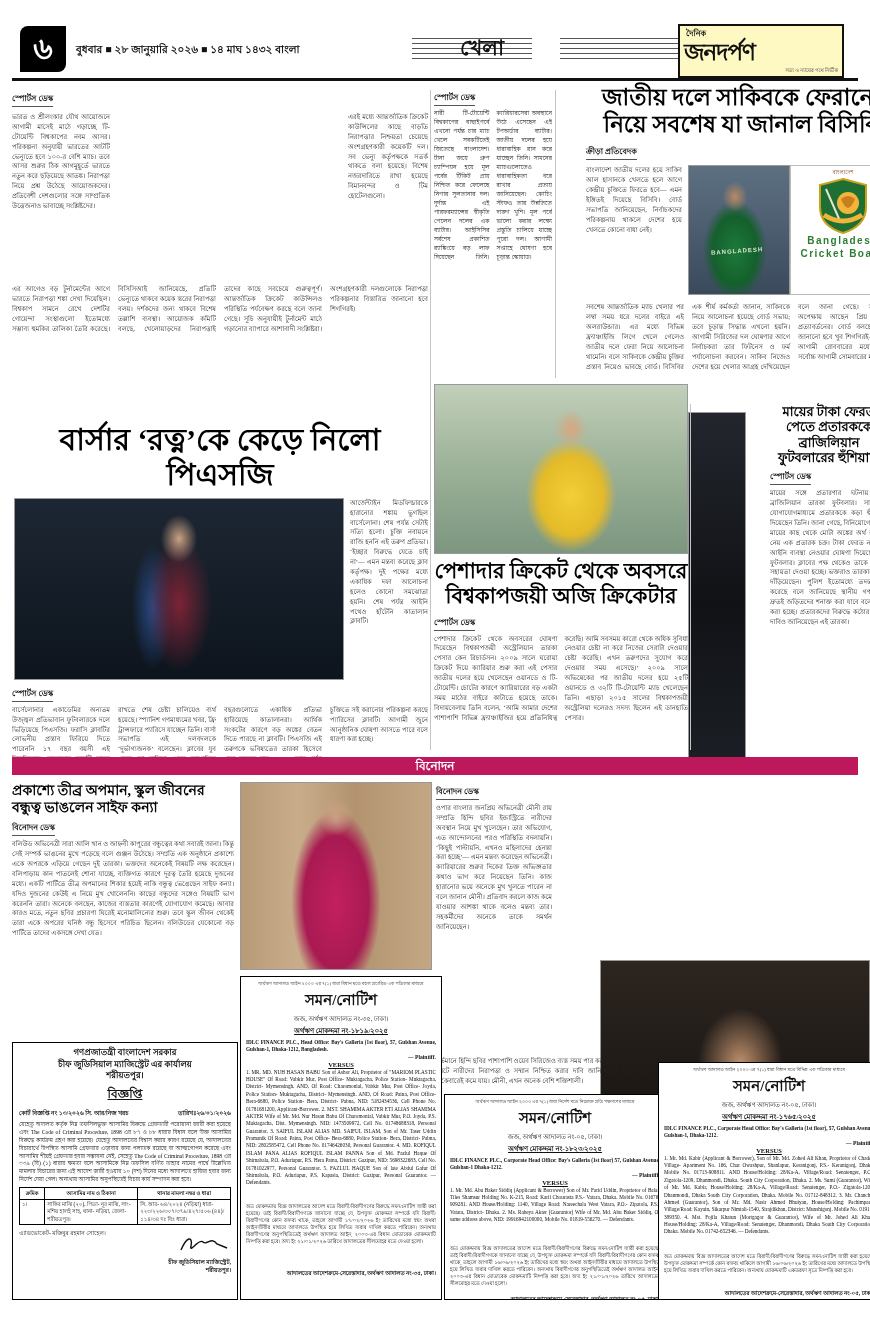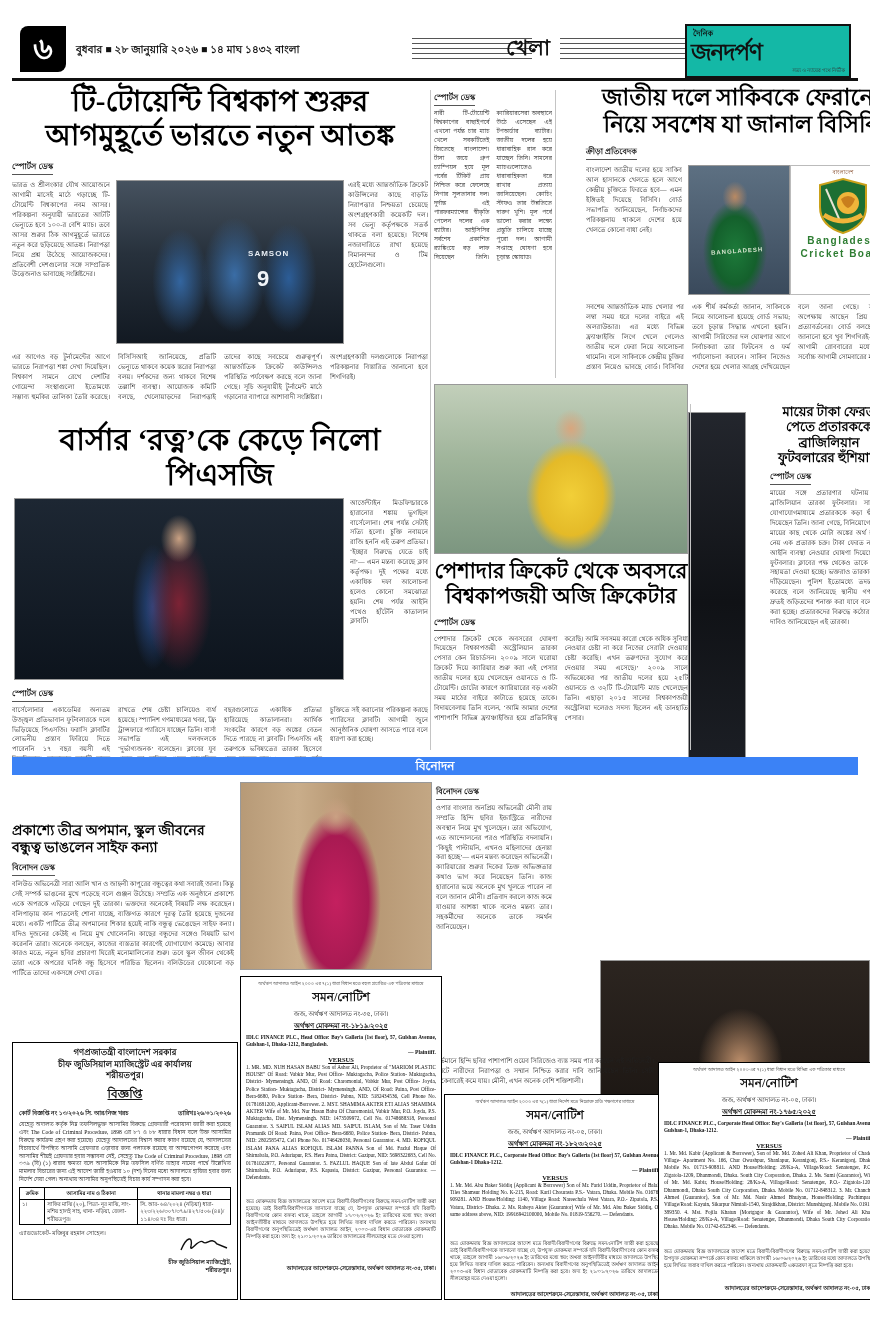--- a/index.html
+++ b/index.html
@@ -14,32 +14,32 @@
   .cols3{column-count:3;column-gap:8px;}
   .cols4{column-count:4;column-gap:8px;}
   .photo{overflow:hidden;position:relative;border:1px solid #999;}
   .vsep{position:absolute;width:1px;background:#c4c4c4;}
   
   #masthead{position:absolute;left:12px;top:26px;width:846px;height:52px;border-bottom:3px solid #111;}
   #pageno-box{position:absolute;left:8px;top:0;width:46px;height:46px;background:#000;color:#fff;
               border-radius:8px 0 8px 0;text-align:center;font-size:30px;font-weight:bold;line-height:46px;}
   #dateline{position:absolute;left:64px;top:16px;font-size:10.5px;font-weight:bold;font-family:"Liberation Sans",sans-serif;}
   .rules{position:absolute;top:12px;height:22px;background:repeating-linear-gradient(#555 0 1.5px,transparent 1.5px 5px);}
-  #section-label{position:absolute;left:448px;top:6px;width:90px;text-align:right;font-size:21px;font-weight:bold;}
-  #logo-box{position:absolute;right:7px;top:-2px;width:162px;height:50px;border:2px solid #111;background:#14b8a6;}
+  #section-label{position:absolute;left:448px;top:6px;width:90px;text-align:left;font-size:21px;font-weight:bold;}
+  #logo-box{position:absolute;right:14px;top:-2px;width:162px;height:50px;border:2px solid #111;background:#fef9c3;}
   #logo-prefix{position:absolute;left:6px;top:1px;font-size:8px;font-weight:bold;}
   #logo-name{position:absolute;left:4px;top:8px;font-size:23px;font-weight:bold;letter-spacing:-1px;}
   #logo-tagline{position:absolute;right:4px;bottom:1px;font-size:5px;color:#333;}
   
-  #ent-bar{position:absolute;left:12px;top:757px;width:846px;height:18px;background:#3b82f6;
+  #ent-bar{position:absolute;left:12px;top:757px;width:846px;height:18px;background:#be185d;
            color:#fff;text-align:center;font-size:12px;font-weight:bold;line-height:18px;font-family:"Liberation Sans",sans-serif;}
   
   .notice-box{border:1px solid #000;background:#fff;padding:4px 5px;overflow:hidden;}
   .notice-pre{font-size:4.6px;text-align:center;color:#333;line-height:1.3;}
-  .notice-title{font-size:12px;font-weight:bold;text-align:center;margin:1px 0;}
+  .notice-title{font-size:15px;font-weight:bold;text-align:center;margin:1px 0;}
   .notice-court{font-size:6.5px;text-align:center;}
   .notice-case{font-size:6.8px;font-weight:bold;text-align:center;text-decoration:underline;margin-bottom:2px;}
   .notice-body{font-size:5.2px;line-height:1.42;text-align:justify;color:#111;}
   .notice-vs{font-size:6.5px;font-weight:bold;text-align:center;text-decoration:underline;margin:1px 0;}
   .notice-plaintiff{font-size:5.6px;font-weight:bold;text-align:right;}
   .notice-footer{font-size:5px;line-height:1.4;text-align:justify;margin-top:2px;color:#111;}
   .notice-sign{font-size:5.6px;font-weight:bold;text-align:right;margin-top:2px;}
   
   #gazette{border:1px solid #000;padding:4px 6px;overflow:hidden;}
   .gz-title{font-size:8.6px;font-weight:bold;text-align:center;line-height:1.35;}
@@ -104,28 +104,23 @@
     <div id="section-label">খেলা</div>
     <div class="rules" style="left:548px;width:132px;"></div>
     <div id="logo-box">
       <div id="logo-prefix">দৈনিক</div>
       <div id="logo-name">জনদর্পণ</div>
       <div id="logo-tagline">সত্য ও ন্যায়ের পথে নির্ভীক</div>
     </div>
   </div>
 
   <div class="abs" style="left:12px;top:84px;width:416px;">
-    <div class="hl" style="font-size:29px;">টি-টোয়েন্টি বিশ্বকাপ শুরুর আগমুহূর্তে ভারতে নতুন আতঙ্ক</div>
     <div style="margin-top:3px;"><span class="byline">স্পোর্টস ডেস্ক</span></div>
     <div style="position:relative;height:168px;margin-top:2px;">
       <div class="body-txt" style="position:absolute;left:0;top:0;width:98px;height:168px;">ভারত ও শ্রীলংকার যৌথ আয়োজনে আগামী মাসেই মাঠে গড়াচ্ছে টি-টোয়েন্টি বিশ্বকাপের নবম আসর। পরিকল্পনা অনুযায়ী ভারতের আটটি ভেন্যুতে হবে ১০০-র বেশি ম্যাচ। তবে আসর শুরুর ঠিক আগমুহূর্তে ভারতে নতুন করে ছড়িয়েছে আতঙ্ক। নিরাপত্তা নিয়ে প্রশ্ন উঠেছে আয়োজকদের। প্রতিবেশী দেশগুলোর সঙ্গে সাম্প্রতিক উত্তেজনাও ভাবাচ্ছে সংশ্লিষ্টদের।</div>
-      <div class="photo photo-india" style="position:absolute;left:104px;top:0;width:226px;height:162px;">
-        <span class="jersey-label">SAMSON</span>
-        <span class="jersey-number">9</span>
-      </div>
       <div class="body-txt" style="position:absolute;left:336px;top:0;width:80px;height:168px;">এরই মধ্যে আন্তর্জাতিক ক্রিকেট কাউন্সিলের কাছে বাড়তি নিরাপত্তার নিশ্চয়তা চেয়েছে অংশগ্রহণকারী কয়েকটি দল। সব ভেন্যু কর্তৃপক্ষকে সতর্ক থাকতে বলা হয়েছে। বিশেষ নজরদারিতে রাখা হয়েছে বিমানবন্দর ও টিম হোটেলগুলো।</div>
     </div>
     <div class="body-txt cols4" style="width:416px;height:158px;margin-top:4px;">এর আগেও বড় টুর্নামেন্টের আগে ভারতে নিরাপত্তা শঙ্কা দেখা দিয়েছিল। বিশ্বকাপ সামনে রেখে দেশটির গোয়েন্দা সংস্থাগুলো ইতোমধ্যে সম্ভাব্য হুমকির তালিকা তৈরি করেছে। বিসিসিআই জানিয়েছে, প্রতিটি ভেন্যুতে থাকবে কয়েক স্তরের নিরাপত্তা বলয়। দর্শকদের জন্য থাকবে বিশেষ তল্লাশি ব্যবস্থা। আয়োজক কমিটি বলছে, খেলোয়াড়দের নিরাপত্তাই তাদের কাছে সবচেয়ে গুরুত্বপূর্ণ। আন্তর্জাতিক ক্রিকেট কাউন্সিলও পরিস্থিতি পর্যবেক্ষণ করছে বলে জানা গেছে। সূচি অনুযায়ীই টুর্নামেন্ট মাঠে গড়ানোর ব্যাপারে আশাবাদী সংশ্লিষ্টরা। অংশগ্রহণকারী দলগুলোকে নিরাপত্তা পরিকল্পনার বিস্তারিত জানানো হবে শিগগিরই।</div>
   </div>
 
   <div class="abs" style="left:434px;top:86px;width:118px;">
     <div><span class="byline">স্পোর্টস ডেস্ক</span></div>
     <div class="body-txt cols2" style="width:118px;height:250px;font-size:6px;">নারী টি-টোয়েন্টি বিশ্বকাপের বাছাইপর্বে এখনো পর্যন্ত চার ম্যাচ খেলে সবকটিতেই জিতেছে বাংলাদেশ। টানা জয়ে গ্রুপ চ্যাম্পিয়ন হয়ে মূল পর্বের টিকিট প্রায় নিশ্চিত করে ফেলেছে নিগার সুলতানার দল। দুর্দান্ত এই পারফরম্যান্সের স্বীকৃতি পেলেন দলের এক ব্যাটার। আইসিসির সর্বশেষ প্রকাশিত র‍্যাঙ্কিংয়ে বড় লাফ দিয়েছেন তিনি। ক্যারিয়ারসেরা অবস্থানে উঠে এসেছেন এই টপঅর্ডার ব্যাটার। জাতীয় দলের হয়ে ধারাবাহিক রান করে যাচ্ছেন তিনি। সামনের ম্যাচগুলোতেও ধারাবাহিকতা ধরে রাখার প্রত্যয় জানিয়েছেন। কোচিং স্টাফও তার উন্নতিতে দারুণ খুশি। মূল পর্বে ভালো করার লক্ষ্যে প্রস্তুতি চালিয়ে যাচ্ছে পুরো দল। আগামী সপ্তাহে ঘোষণা হবে চূড়ান্ত স্কোয়াড।</div>
   </div>
 
@@ -180,21 +175,21 @@
   </div>
 
   <div class="vsep" style="left:430px;top:90px;height:660px;"></div>
   <div class="vsep" style="left:555px;top:90px;height:288px;"></div>
   <div class="vsep" style="left:690px;top:404px;height:346px;"></div>
 
   <div id="ent-bar">
     <span>বিনোদন</span>
   </div>
 
-  <div class="abs" style="left:12px;top:782px;width:222px;margin-top:40px;">
+  <div class="abs" style="left:12px;top:782px;width:222px;">
     <div class="hl-left" style="font-size:14px;">প্রকাশ্যে তীব্র অপমান, স্কুল জীবনের বন্ধুত্ব ভাঙলেন সাইফ কন্যা</div>
     <div><span class="byline">বিনোদন ডেস্ক</span></div>
     <div class="body-txt" style="width:222px;height:200px;">বলিউড অভিনেত্রী সারা আলি খান ও জাহ্নবী কাপুরের বন্ধুত্বের কথা সবারই জানা। কিন্তু সেই সম্পর্ক ভাঙনের মুখে পড়েছে বলে গুঞ্জন উঠেছে। সম্প্রতি এক অনুষ্ঠানে প্রকাশ্যে একে অপরকে এড়িয়ে গেছেন দুই তারকা। ভক্তদের অনেকেই বিষয়টি লক্ষ করেছেন। বলিপাড়ায় কান পাতলেই শোনা যাচ্ছে, ব্যক্তিগত কারণে দূরত্ব তৈরি হয়েছে দুজনের মধ্যে। একটি পার্টিতে তীব্র অপমানের শিকার হয়েই নাকি বন্ধুত্ব ভেঙেছেন সাইফ কন্যা। যদিও দুজনের কেউই এ নিয়ে মুখ খোলেননি। কাছের বন্ধুদের সঙ্গেও বিষয়টি ভাগ করেননি তারা। অনেকে বলছেন, কাজের ব্যস্ততার কারণেই যোগাযোগ কমেছে। আবার কারও মতে, নতুন ছবির প্রচারণা ঘিরেই মনোমালিন্যের শুরু। তবে স্কুল জীবন থেকেই তারা একে অপরের ঘনিষ্ঠ বন্ধু হিসেবে পরিচিত ছিলেন। বলিউডের যেকোনো বড় পার্টিতে তাদের একসঙ্গে দেখা যেত।</div>
   </div>
   <div class="photo photo-sara abs" style="left:240px;top:782px;width:190px;height:186px;"></div>
 
   <div class="abs" style="left:436px;top:780px;width:180px;">
     <div><span class="byline">বিনোদন ডেস্ক</span></div>
     <div class="body-txt" style="width:116px;height:196px;">ওপার বাংলার জনপ্রিয় অভিনেত্রী মৌনী রায় সম্প্রতি হিন্দি ছবির ইন্ডাস্ট্রিতে নারীদের অবস্থান নিয়ে মুখ খুলেছেন। তার অভিযোগ, এত আন্দোলনের পরও পরিস্থিতি বদলায়নি। ‘কিছুই পাল্টায়নি, এখনও মহিলাদের হেনস্তা করা হচ্ছে’— এমন মন্তব্য করেছেন অভিনেত্রী। ক্যারিয়ারের শুরুর দিকের তিক্ত অভিজ্ঞতার কথাও ভাগ করে নিয়েছেন তিনি। কাজ হারানোর ভয়ে অনেকে মুখ খুলতে পারেন না বলে জানান মৌনী। প্রতিবাদ করলে কাজ কমে যাওয়ার আশঙ্কা থাকে বলেও মন্তব্য তার। সহকর্মীদের অনেকে তাকে সমর্থন জানিয়েছেন।</div>
   </div>

